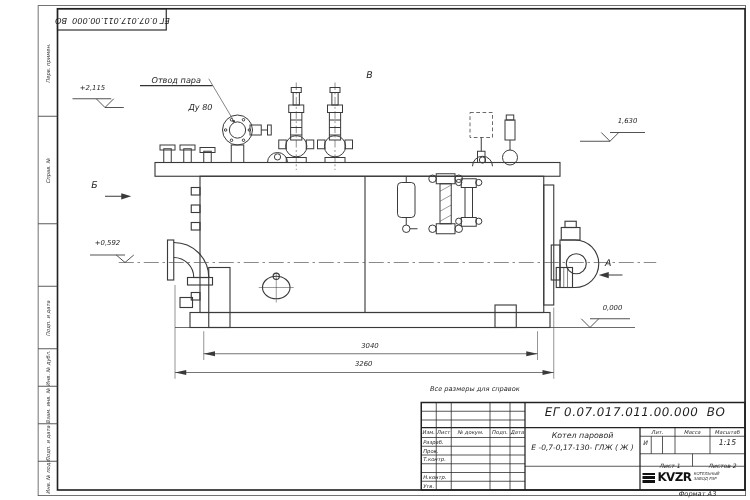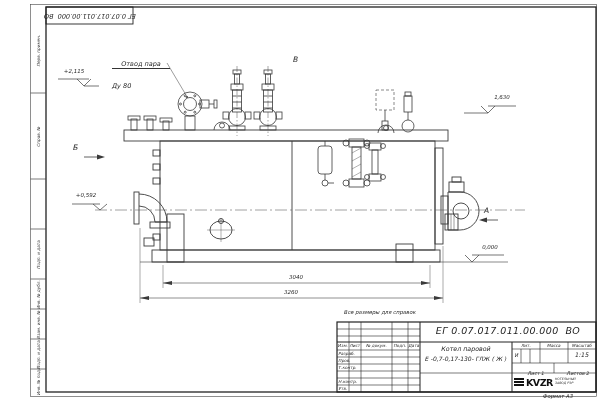--- a/index.html
+++ b/index.html
@@ -3,21 +3,21 @@
 <meta charset="utf-8">
 <style>
   * { margin:0; padding:0; box-sizing:border-box; }
   html,body { background:#ffffff; }
   .sheet { position:relative; width:600px; height:400px; background:#fff;
            font-family:"DejaVu Sans", sans-serif; overflow:hidden; }
   svg.linework { position:absolute; left:0; top:0; }
   .t { position:absolute; font-style:italic; color:#1f1f1f; line-height:1.05; white-space:pre; }
   .ctr { text-align:center; }
   .steam .l1 { border-bottom:1px solid #333; padding-bottom:1px; display:block; text-align:center; }
-  .steam .l2 { display:block; text-align:left; }
+  .steam .l2 { display:block; text-align:right; }
   .mcell { position:absolute; left:31px; width:15px; display:flex; align-items:center; justify-content:center; }
   .mcell span { transform:rotate(-90deg); white-space:nowrap; font-size:4.2px; font-style:italic; color:#333; }
   .topdoc { position:absolute; left:46px; top:7px; width:87px; height:17px;
             display:flex; align-items:center; justify-content:center; }
   .topdoc span { transform:rotate(180deg); font-size:6.5px; font-style:italic; color:#1f1f1f; white-space:pre; }
   .docnum { font-size:9.5px; letter-spacing:.4px; }
   .company { position:absolute; left:514px; top:374px; width:80px; height:16px;
              display:flex; align-items:center; gap:2px; }
   .logo-mark { width:10px; height:9px; background:
       repeating-linear-gradient(180deg,#111 0,#111 2px,#fff 2px,#fff 3px); }

